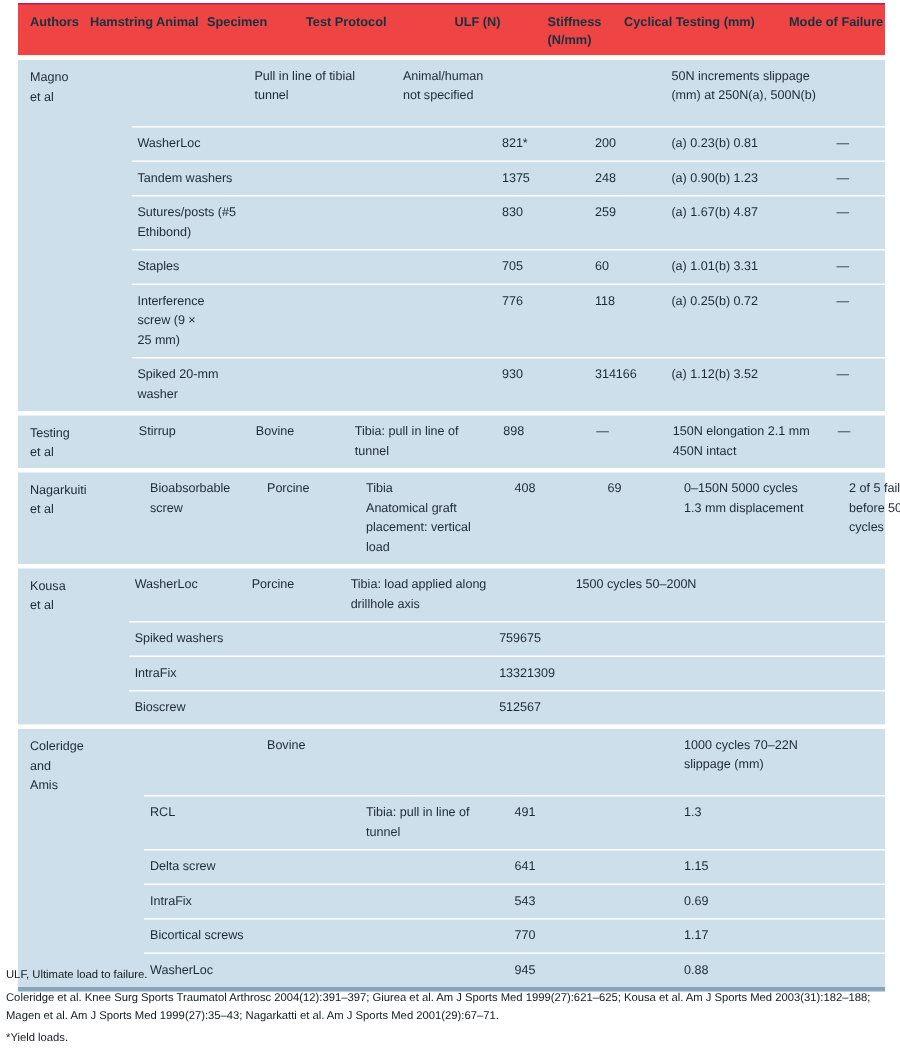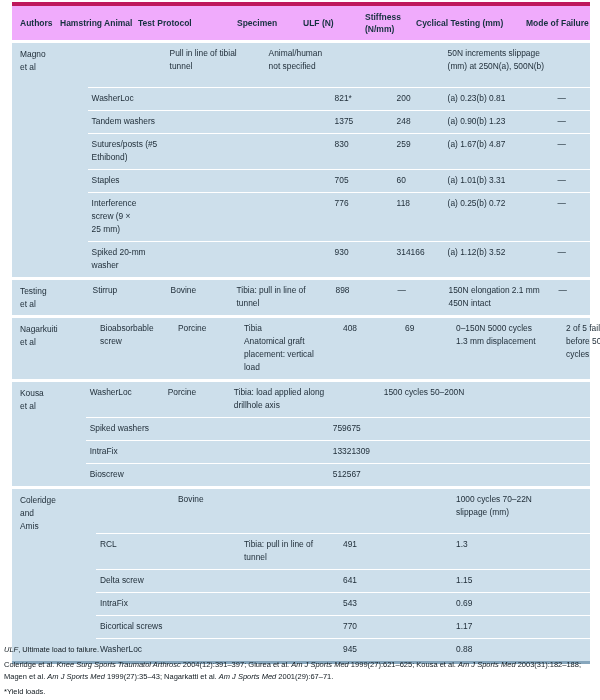--- a/index.html
+++ b/index.html
@@ -4,21 +4,21 @@
 <style>
   html,body{margin:0;padding:0;}
   body{
     width:600px;height:700px;background:#ffffff;
     font-family:"Liberation Sans",sans-serif;color:#1d2b36;
   }
   .page{position:relative;width:600px;height:700px;overflow:hidden;background:#fff;}
 
   
   .tablewrap{position:absolute;left:12px;top:2px;width:578px;border-bottom:3px solid #86a6bc;}
-  .thead{display:flex;background:#f0abfc;border-top:4px solid #be185d;align-items:center;}
+  .thead{display:flex;background:#ef4444;border-top:1px solid #be185d;}
   .th{
     box-sizing:border-box;font-weight:bold;font-size:8.5px;line-height:12px;
     color:#16313f;padding:5px 3px 5px 4px;white-space:pre;
   }
   .tbody{background:#fff;}
   .group{display:flex;background:#cddfeb;border-top:3px solid #ffffff;gap:40px;}
   .author{
     box-sizing:border-box;width:44px;padding:5px 2px 4px 8px;
     font-size:8.4px;line-height:13px;white-space:pre-line;color:#1d2b36;
   }
@@ -37,34 +37,34 @@
   .col-s{width:66px;}
   .col-p{width:99px;}
   .col-u{width:62px;}
   .col-t{width:51px;}
   .col-c{width:110px;}
   .col-m{width:68px;flex:1;}
 
   
   .footnotes{position:absolute;left:4px;top:644px;width:592px;}
   .fn{font-size:7.5px;line-height:12.5px;color:#10191f;margin:0 0 2px 0;}
-  .fn .it{font-style:italic;}
+  .fn .it{}
 </style>
 </head>
 <body>
 
 <div class="page">
 
   <div class="tablewrap">
 
     <div class="thead">
       <div class="th col-a">Authors</div>
       <div class="th col-h">Hamstring Animal</div>
+      <div class="th col-s">Specimen</div>
       <div class="th col-p">Test Protocol</div>
-      <div class="th col-s">Specimen</div>
       <div class="th col-u">ULF (N)</div>
       <div class="th col-t">Stiffness
 (N/mm)</div>
       <div class="th col-c">Cyclical Testing (mm)</div>
       <div class="th col-m">Mode of Failure</div>
     </div>
 
     <div class="tbody">
 
       <div class="group">

